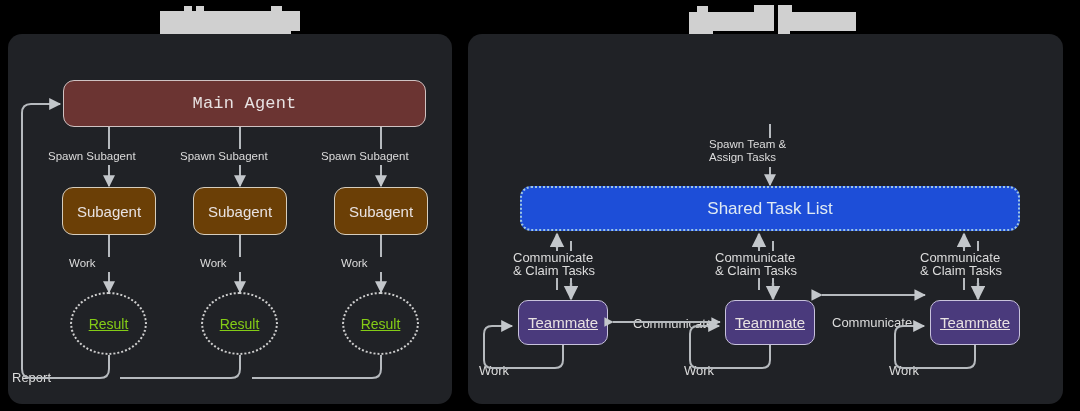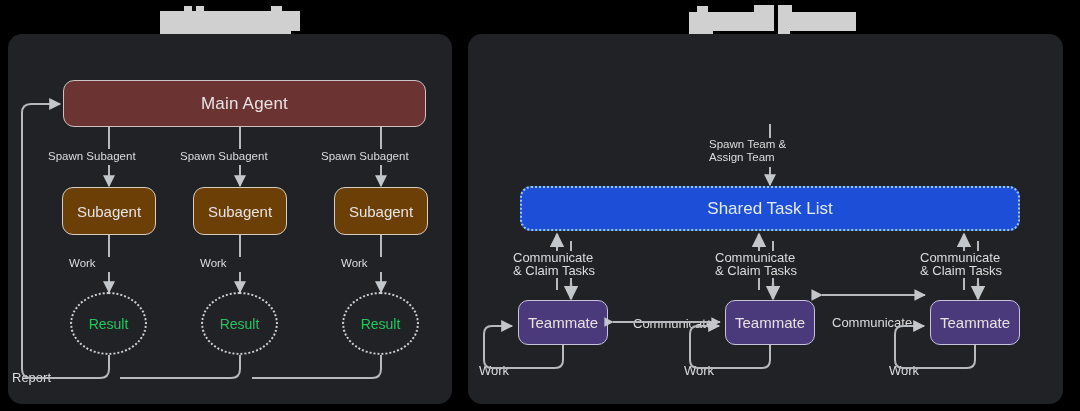--- a/index.html
+++ b/index.html
@@ -12,29 +12,29 @@
 
   
   .panel{position:absolute;background:#202226;border-radius:14px;}
   #panel-left{left:8px;top:34px;width:444px;height:370px;}
   #panel-right{left:468px;top:34px;width:595px;height:370px;}
 
   
   .node{position:absolute;display:flex;align-items:center;justify-content:center;
         box-sizing:border-box;text-align:center;color:#e8e2e2;}
   .main-agent{background:#6b3432;border:1.3px solid #cfc2c2;border-radius:11px;
-              font-size:17px;letter-spacing:.2px;}
+              font-size:17px;letter-spacing:.2px;font-family:Liberation Mono, monospace;}
   .subagent{background:#6b3f06;border:1.3px solid #d6cdbd;border-radius:11px;
             font-size:15px;}
   .result{border:2.5px dotted #cfcfcf;border-radius:50%;background:transparent;
-          font-size:14px;color:#22c55e;}
+          font-size:14px;color:#84cc16;text-decoration:underline;}
   .tasklist{background:#1d4ed8;border:2px dotted #9fc7e4;border-radius:11px;
             font-size:17px;color:#dfeaf3;}
   .teammate{background:#4a3a7c;border:1.3px solid #c8c2dc;border-radius:10px;
-            font-size:15px;}
+            font-size:15px;text-decoration:underline;}
 
   
   .edge{position:absolute;background:#b6babe;}
   .vline{width:2px;}
   .lbl{position:absolute;color:#dcdcdc;font-size:11.5px;line-height:13px;
        white-space:nowrap;}
   .lbl.sm{font-size:13px;}
   svg.ov{position:absolute;left:0;top:0;width:1080px;height:411px;
          pointer-events:none;overflow:visible;}
 </style>
@@ -108,21 +108,21 @@
     <span>Result</span>
   </div>
 
   <div class="lbl" style="left:12px;top:371px;width:70px;text-align:left;font-size:13px;">Report</div>
 
 
   <div class="edge vline" style="left:769px;top:124px;height:14px;"></div>
   <div class="edge vline" style="left:769px;top:167px;height:12px;"></div>
   <div class="lbl" style="left:709px;top:138px;width:120px;">
     <span>Spawn Team &amp;</span><br>
-    <span>Assign Team</span>
+    <span>Assign Tasks</span>
   </div>
 
   <div class="node tasklist" style="left:520px;top:186px;width:500px;height:45px;">
     <span>Shared Task List</span>
   </div>
 
   <div class="edge vline" style="left:556px;top:241px;height:10px;"></div>
   <div class="edge vline" style="left:570px;top:241px;height:10px;"></div>
   <div class="edge vline" style="left:556px;top:278px;height:12px;"></div>
   <div class="edge vline" style="left:570px;top:278px;height:12px;"></div>

